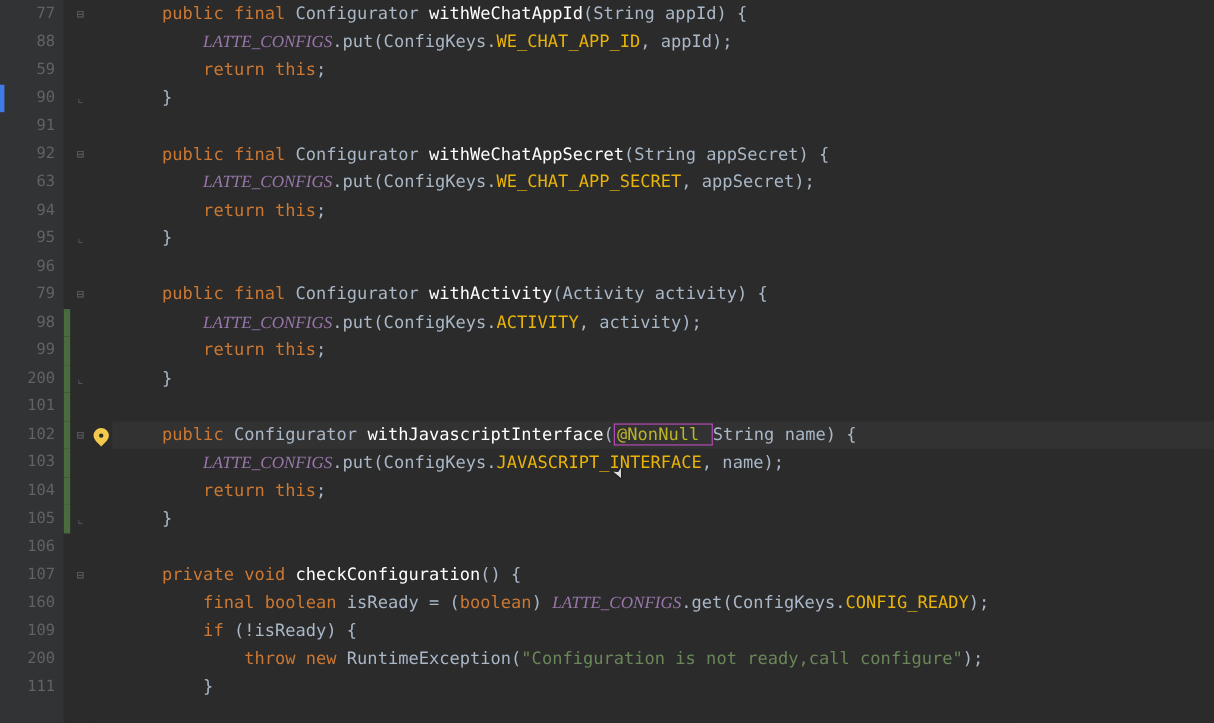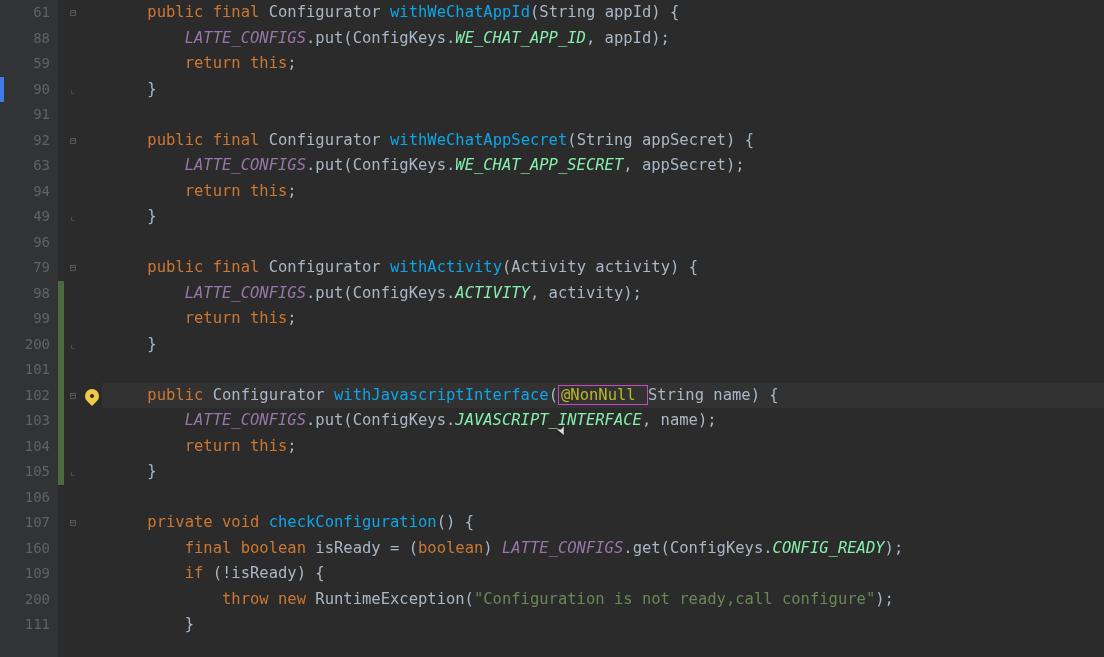--- a/index.html
+++ b/index.html
@@ -67,23 +67,23 @@
   }
   .code-line {
     height: 25.5px;
     padding-left: 8px;
   }
   .highlight-line {
     background: #323232;
   }
   .k-keyword { color: #cc7832; }
   .k-type    { color: #a9b7c6; }
-  .k-method  { color: #0ea5e9; }
-  .k-field   { color: #9876aa; font-style: italic; }
-  .k-const   { color: #86efac; font-style: italic; }
+  .k-method  { color: #ffffff; }
+  .k-field   { color: #9876aa; font-style: italic; font-family: Liberation Serif, serif; }
+  .k-const   { color: #eab308; }
   .k-string  { color: #6a8759; }
   .k-annot   { color: #bbb529; }
   .k-param   { color: #a9b7c6; }
   .k-punct   { color: #a9b7c6; }
   .annot-box {
     border: 1px solid #c04cc0;
     padding: 0 2px;
   }
   .bulb {
     position: absolute;
@@ -116,29 +116,29 @@
     width:4px;
     background:#3f7ae6;
   }
 </style>
 </head>
 <body>
 
 <div class="editor" style="position: relative;">
 
   <div class="gutter" id="gutter">
-      <div class="ln">61</div>
+      <div class="ln">77</div>
       <div class="ln">88</div>
       <div class="ln">59</div>
       <div class="ln">90</div>
       <div class="ln">91</div>
       <div class="ln">92</div>
       <div class="ln">63</div>
       <div class="ln">94</div>
-      <div class="ln">49</div>
+      <div class="ln">95</div>
       <div class="ln">96</div>
       <div class="ln">79</div>
       <div class="ln">98</div>
       <div class="ln">99</div>
       <div class="ln">200</div>
       <div class="ln">101</div>
       <div class="ln">102</div>
       <div class="ln">103</div>
       <div class="ln">104</div>
       <div class="ln">105</div>

